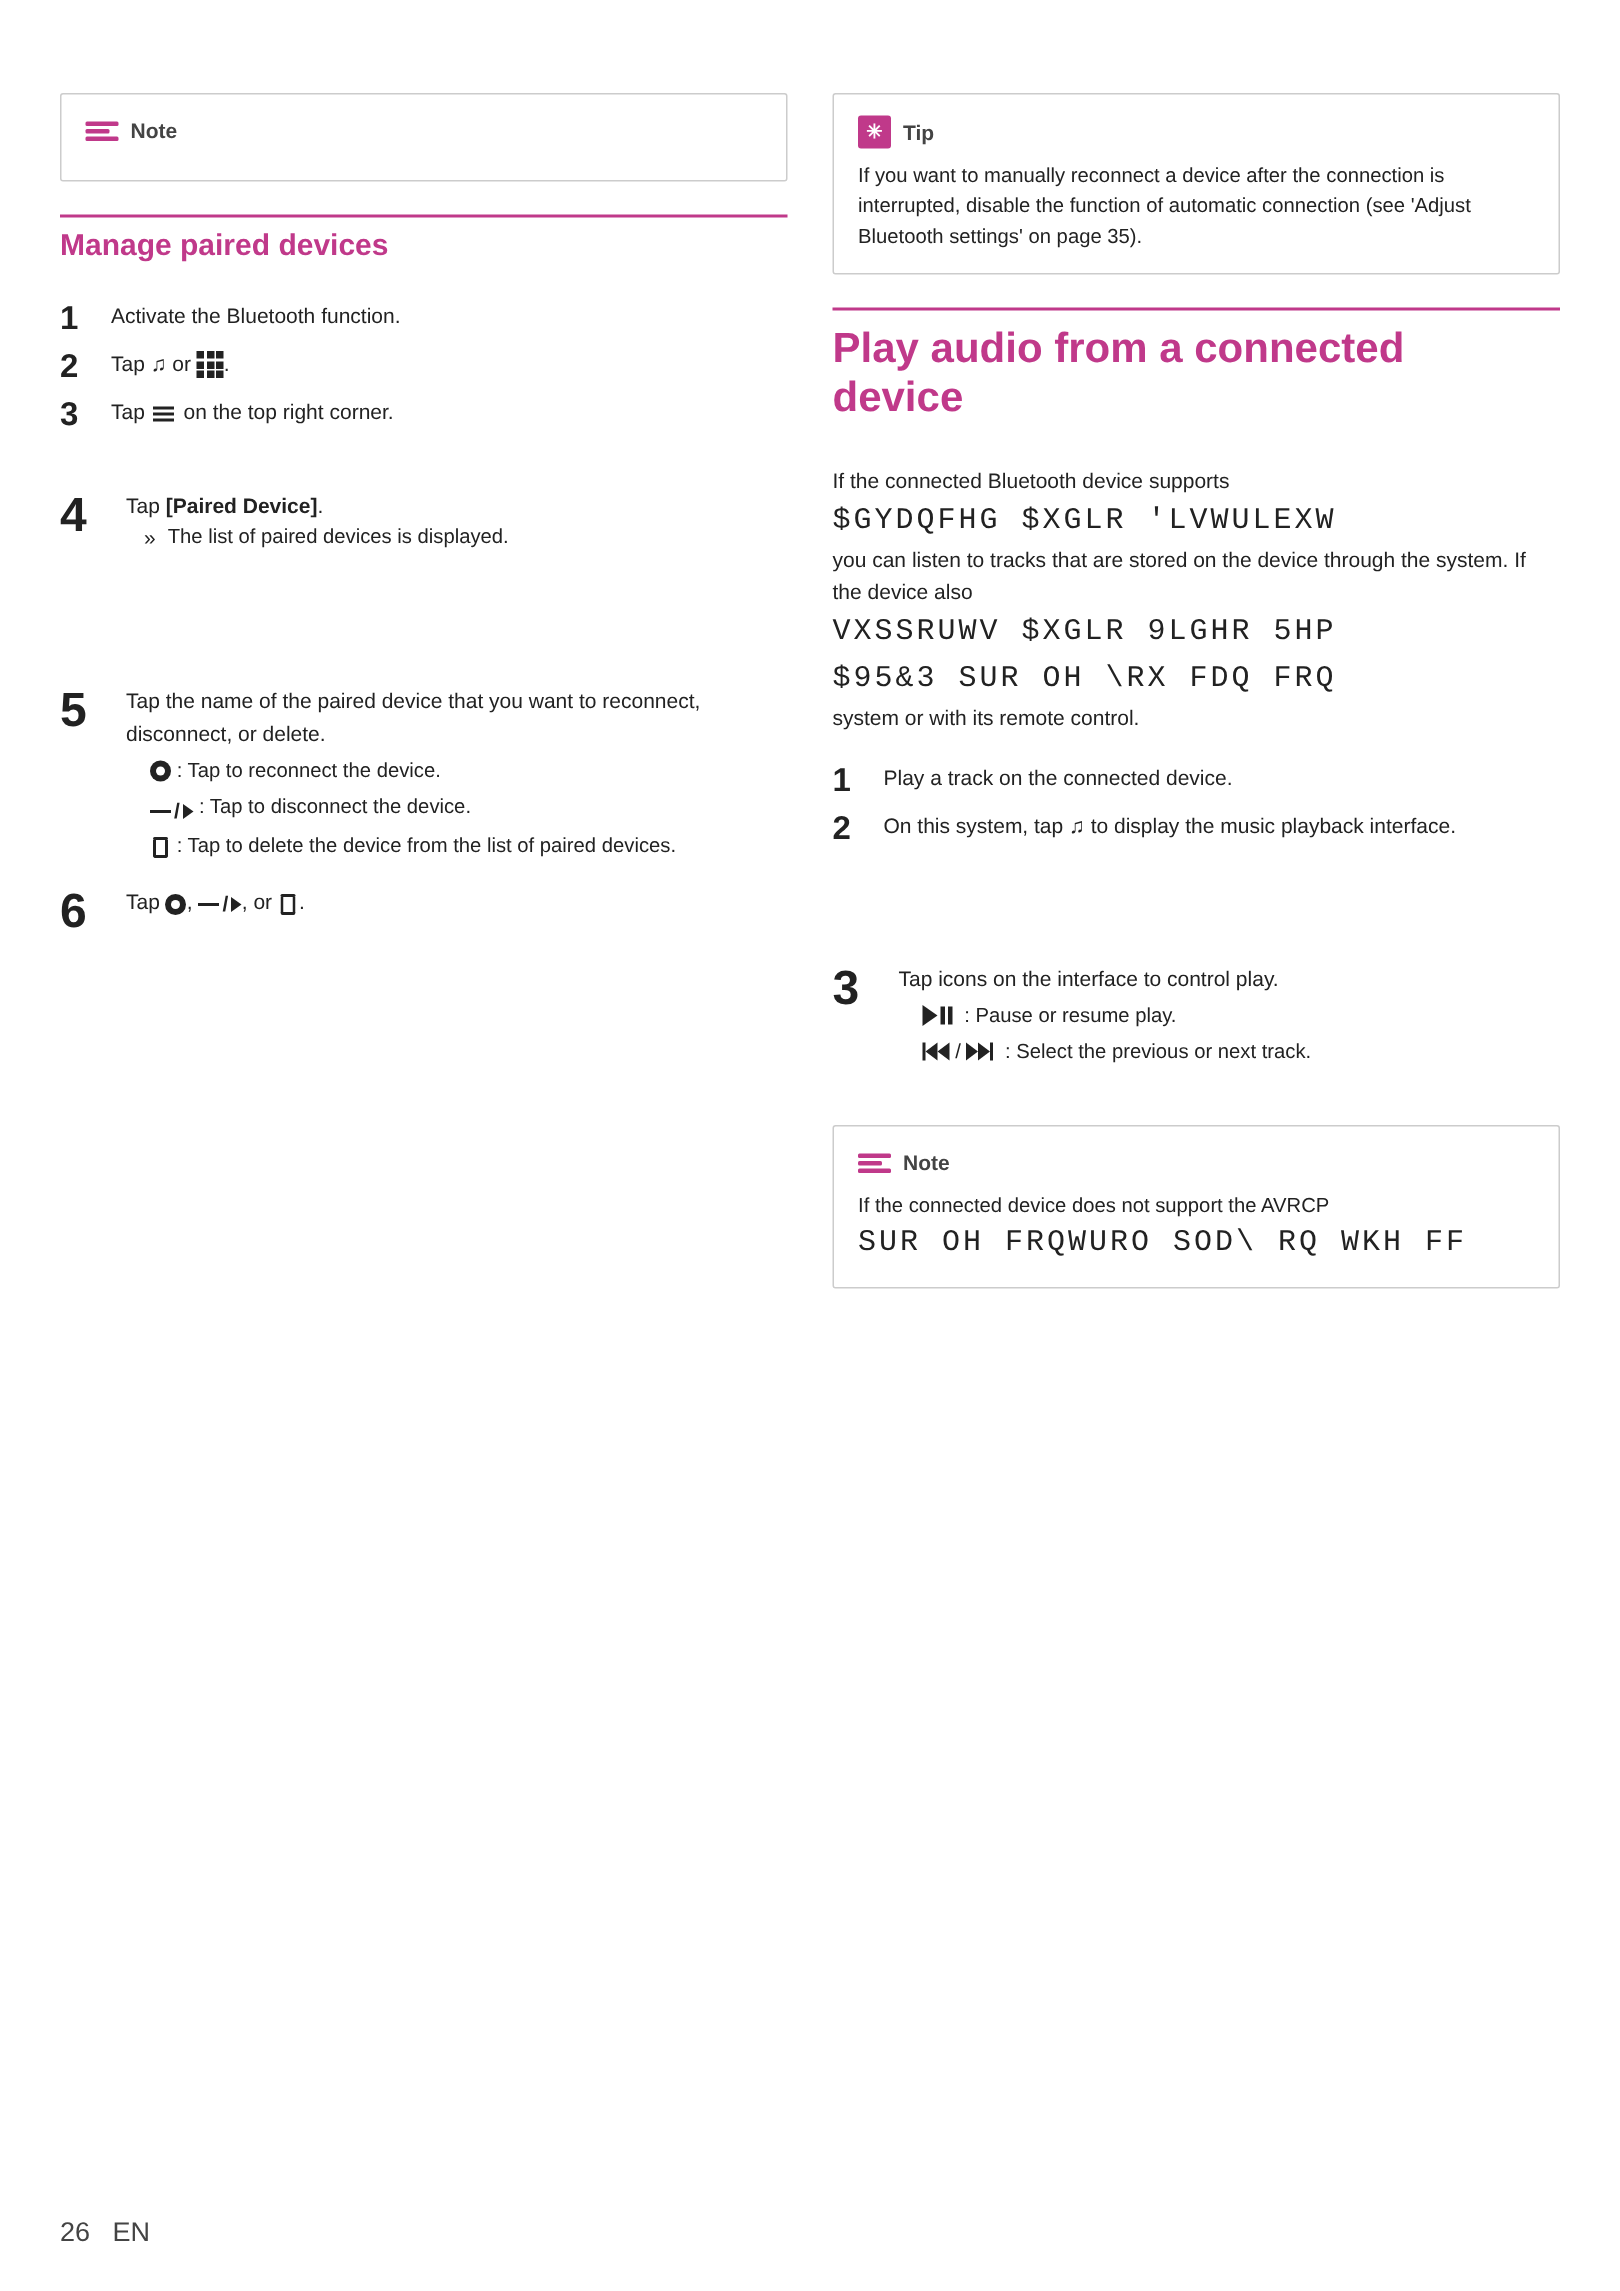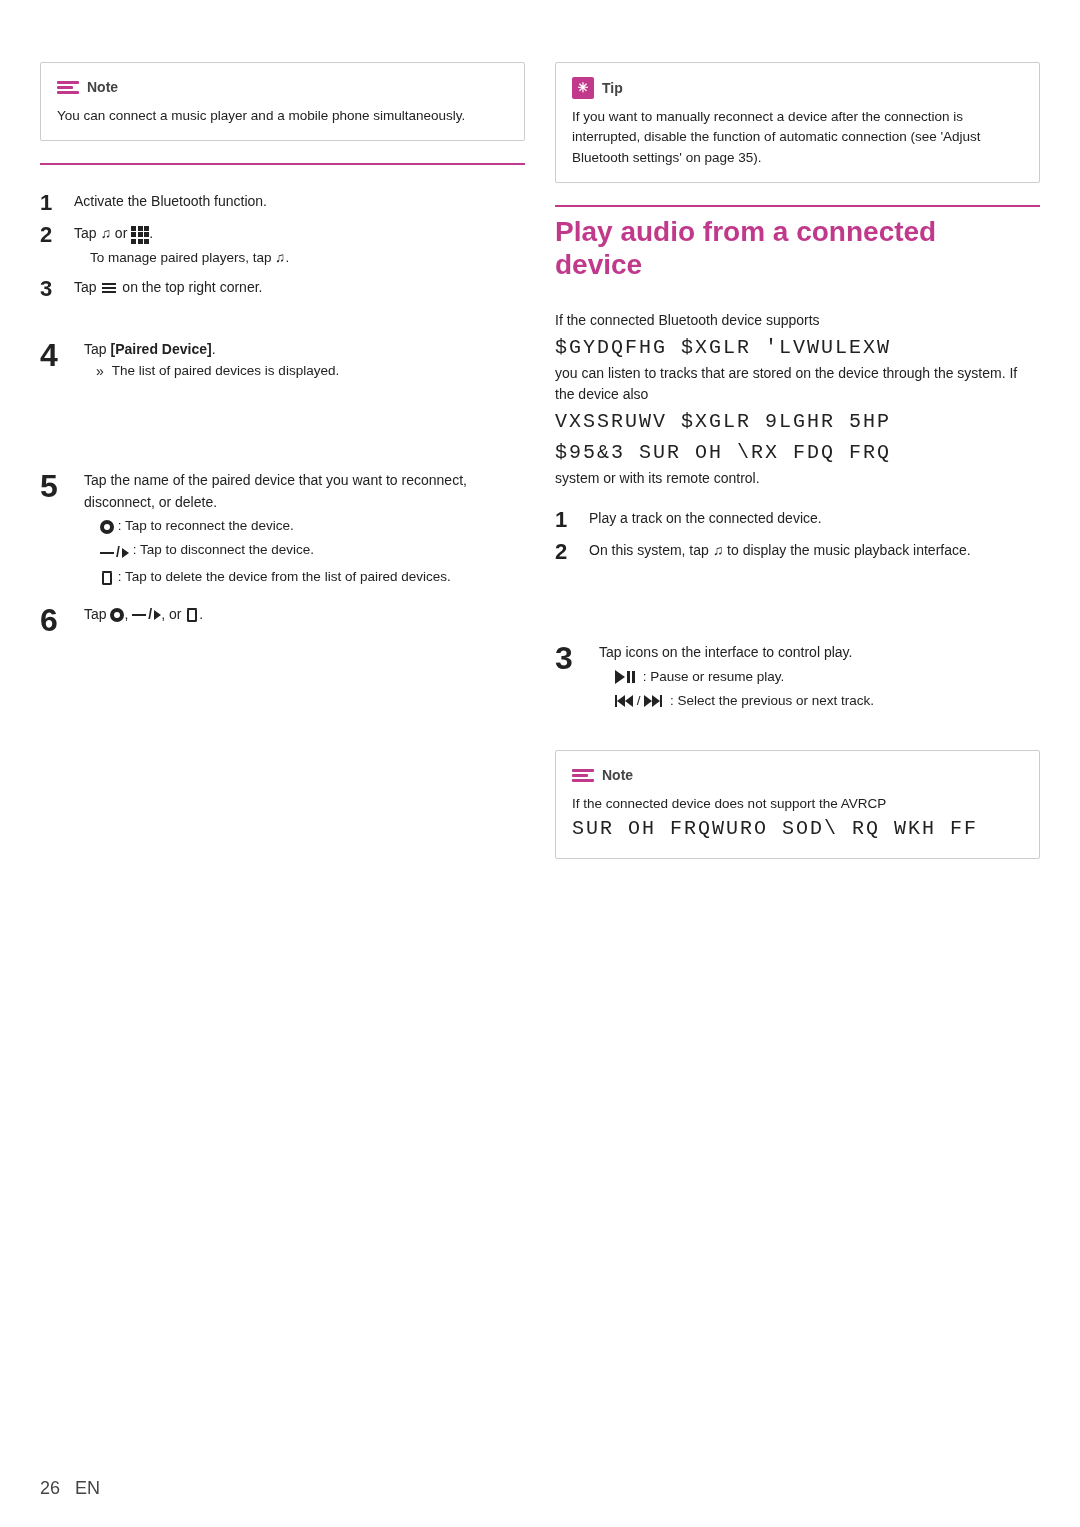--- a/index.html
+++ b/index.html
@@ -289,25 +289,25 @@
 
     <div class="note-box">
       <div class="box-header">
         <span class="note-icon">
           <span></span>
             <span></span>
             <span></span>
         </span>
         <span>Note</span>
       </div>
-      <div>You can connect a music player and a mobile phone simultaneously.</div>
     </div>
 
     <div>
       <hr class="section-divider">
+      <div class="section-title">Manage paired devices</div>
     </div>
 
     <div class="steps">
 
       <div class="step">
         <span class="step-num">1</span>
         <div class="step-content">
           <span>Activate the Bluetooth function.</span>
         </div>
       </div>
@@ -321,21 +321,20 @@
                 <span></span>
                 <span></span>
               <span></span>
                 <span></span>
                 <span></span>
               <span></span>
                 <span></span>
                 <span></span>
             </span>.
           </span>
-          <div class="step-sub">To manage paired players, tap ♫.</div>
         </div>
       </div>
 
       <div class="step">
         <span class="step-num">3</span>
         <div class="step-content">
           Tap
           <span class="hamburger-icon">
             <span></span>
               <span></span>

